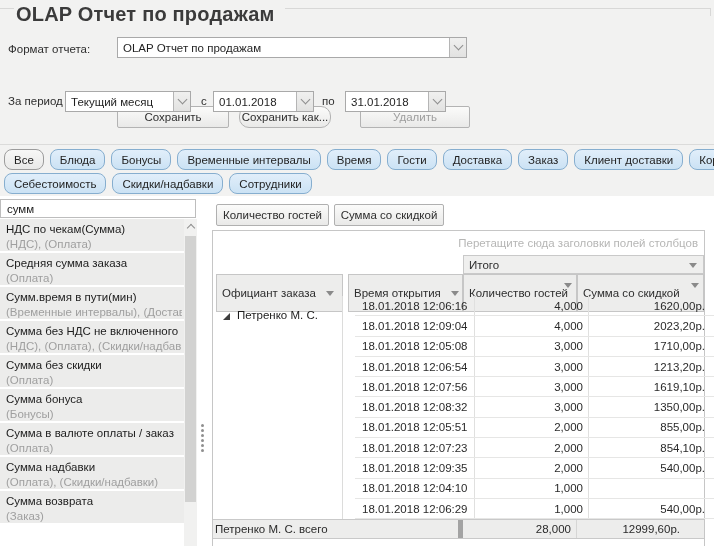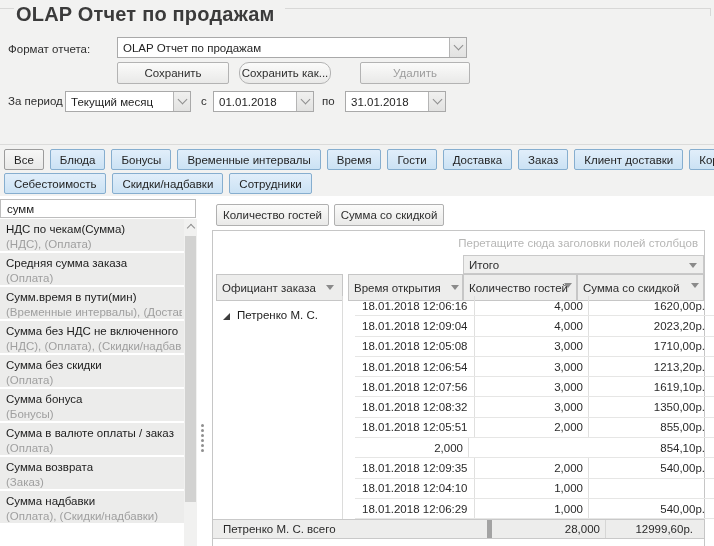--- a/index.html
+++ b/index.html
@@ -24,30 +24,30 @@
   .combo { position:absolute; background:#fff; border:1px solid #a9a9a9; display:flex; align-items:stretch; }
   .combo .val { flex:1; padding:0 5px; display:flex; align-items:center; white-space:nowrap; overflow:hidden; color:#1f1f1f; }
   .combo .abtn { width:17px; background:linear-gradient(#f0f0ef,#e2e2e1); border-left:1px solid #b5b5b5; display:flex; align-items:center; justify-content:center; }
   .chev-down { width:7px; height:7px; border-right:1.6px solid #8e8e8e; border-bottom:1.6px solid #8e8e8e; transform:rotate(45deg); margin-top:-4px; }
   .chev-up   { width:6px; height:6px; border-right:1.5px solid #8e8e8e; border-bottom:1.5px solid #8e8e8e; transform:rotate(-135deg); margin-top:3px; }
   #combo-format { left:117px; top:37px; width:350px; height:21px; }
   #combo-period { left:65px;  top:91px; width:126px; height:21px; }
   #combo-from   { left:213px; top:91px; width:101px; height:21px; }
   #combo-to     { left:345px; top:91px; width:101px; height:21px; }
 
-  .pbtn { position:absolute; height:22px; background:linear-gradient(#fbfbfa,#e9e9e8); border:1px solid #b3b3b3; border-radius:2px; display:flex; align-items:center; justify-content:center; color:#2e2e2e; cursor:default; }
+  .pbtn { position:absolute; height:22px; background:linear-gradient(#fbfbfa,#e9e9e8); border:1px solid #b3b3b3; border-radius:2px; display:flex; align-items:center; justify-content:center; color:#2e2e2e; cursor:default;margin-top:44px; }
   #btn-save   { left:117px; top:62px; width:112px; }
   #btn-saveas { left:239px; top:62px; width:92px;border-radius:10px; }
   #btn-delete { left:360px; top:62px; width:110px; color:#9d9d9d; }
 
   .divider { position:absolute; left:0; top:144px; width:714px; height:1px; background:#dbdbda; }
 
   .tags { position:absolute; left:4px; top:149px; width:712px; height:46px; display:flex; flex-direction:column; gap:3px; overflow:hidden; }
   .tagrow { display:flex; gap:6px; }
-  .tag { height:21px; padding:0 9px; display:flex; align-items:center; border-radius:2px; white-space:nowrap; color:#1f1f1f; }
+  .tag { height:21px; padding:0 9px; display:flex; align-items:center; border-radius:8px; white-space:nowrap; color:#1f1f1f; }
   .tag.blue { background:linear-gradient(#e1eefa,#cbe2f4); border:1px solid #86aecf; }
   .tag.gray { background:linear-gradient(#f7f7f6,#e9e9e8); border:1px solid #9c9c9c; }
 
   
   .workspace { position:absolute; left:0; top:196px; width:714px; bottom:0; background:#fff; }
 
   
   .sidebar { position:absolute; left:0; top:0; width:197px; bottom:0; }
   #measure-search { position:absolute; left:0; top:3px; width:196px; height:19px; border:1px solid #bdbdbd; background:#fff; font-family:"Liberation Sans",sans-serif; font-size:11.5px; color:#1c1c1c; padding:0 6px; outline:none; }
   .mlist { position:absolute; left:0; top:23px; width:197px; bottom:0; overflow:hidden; }
@@ -67,43 +67,43 @@
   .chip { position:absolute; top:8px; height:22px; background:linear-gradient(#fbfbfa,#e9e9e8); border:1px solid #b0b0b0; border-radius:2px; display:flex; align-items:center; justify-content:center; color:#2e2e2e; }
   #chip-guests { left:4px;  width:113px; }
   #chip-sum    { left:122px; width:110px; }
 
   .gridbox { position:absolute; left:0; top:34px; width:493px; bottom:-1px; border:1px solid #c6c6c6; background:#fff; }
   .draghint { position:absolute; top:6px; right:6px; color:#b6b6b5; }
   .band { position:absolute; left:250px; top:24px; width:241px; height:19px; background:#efefee; border:1px solid #c9c9c9; display:flex; align-items:center; padding-left:5px; color:#2e2e2e; }
   .farrow { width:0; height:0; border-left:4px solid transparent; border-right:4px solid transparent; border-top:5px solid #8a8a8a; }
   .band .farrow { position:absolute; right:6px; top:7px; }
 
-  .hcell { position:absolute; top:43px; height:27px; background:#ededec; border:1px solid #c6c6c6; display:flex; align-items:center; padding:0 5px; color:#2e2e2e; white-space:nowrap; overflow:hidden; }
+  .hcell { position:absolute; top:43px; height:38px; background:#ededec; border:1px solid #c6c6c6; display:flex; align-items:center; padding:0 5px; color:#2e2e2e; white-space:nowrap; overflow:hidden; }
   #h-waiter { left:3px;   width:127px; }
   #h-time   { left:135px; width:115px;align-items:center; }
   #h-guests { left:250px; width:114px; padding-right:13px; }
   #h-sum    { left:364px; width:127px; }
   .hcell .inlinearrow { margin-left:10px; flex:0 0 auto; }
   .hcell .rightarrow { position:absolute; right:4px; top:8px; }
 
   .groupcell { position:absolute; left:0; top:65px; width:130px; height:223px; border-right:1px solid #dcdcdb; display:flex; align-items:flex-start; padding:13px 0 0 9px; }
   .groupcell .gname { margin-left:6px; color:#1c1c1c; }
   .expand-ico { margin-top:3px; flex:0 0 auto; }
 
   .rows { position:absolute; left:142px; top:65px; width:361px; }
   .drow { height:20.3px; display:flex; border-bottom:1px solid #e6e6e5; }
   .cell { display:flex; align-items:center; color:#2a2a2a; white-space:nowrap; overflow:hidden; }
   .c-date   { width:120px; padding-left:7px; border-right:1px solid #e0e0df; }
   .c-guests { width:114px; justify-content:flex-end; padding-right:5px; border-right:1px solid #e0e0df; }
   .c-sum    { flex:1; justify-content:flex-end; padding-right:11px; }
 
   .totalrow { position:absolute; left:0; top:288px; width:491px; height:20px; background:#ededec; border-top:1px solid #c9c9c9; border-bottom:1px solid #c9c9c9; display:flex; }
-  .t-label  { width:279px; padding-left:10px; border-right:5px solid #a3a3a3; display:flex; align-items:center; color:#2a2a2a; }
+  .t-label  { width:250px; padding-left:2px; border-right:5px solid #a3a3a3; display:flex; align-items:center; color:#2a2a2a; }
   .t-guests { width:114px; justify-content:flex-end; padding-right:5px; border-right:1px solid #d6d6d5; display:flex; align-items:center; }
-  .t-sum    { flex:1; justify-content:flex-end; padding-right:11px; display:flex; align-items:center; }
+  .t-sum    { flex:1; justify-content:flex-end; padding-right:24px; display:flex; align-items:center; }
 </style>
 </head>
 <body>
 
 <div class="top">
   <div class="title-row">
     <span class="tline short"></span>
     <h1 class="title">OLAP Отчет по продажам</h1>
     <span class="tline long">
         <span class="tick"></span>
@@ -195,26 +195,26 @@
       </div>
       <div class="mitem">
         <div class="mname">Сумма бонуса</div>
         <div class="mcats">(Бонусы)</div>
       </div>
       <div class="mitem">
         <div class="mname">Сумма в валюте оплаты / заказ</div>
         <div class="mcats">(Оплата)</div>
       </div>
       <div class="mitem">
+        <div class="mname">Сумма надбавки</div>
+        <div class="mcats">(Оплата), (Скидки/надбавки)</div>
+      </div>
+      <div class="mitem">
         <div class="mname">Сумма возврата</div>
         <div class="mcats">(Заказ)</div>
-      </div>
-      <div class="mitem">
-        <div class="mname">Сумма надбавки</div>
-        <div class="mcats">(Оплата), (Скидки/надбавки)</div>
       </div>
     </div>
     <div class="sbar">
       <div class="up">
           <span class="chev-up"></span>
         </div>
       <div class="thumb"></div>
     </div>
   </div>
 
@@ -293,20 +293,21 @@
           <span class="cell c-date">18.01.2018 12:08:32</span>
             <span class="cell c-guests">3,000</span>
             <span class="cell c-sum">1350,00р.</span>
         </div>
         <div class="drow">
           <span class="cell c-date">18.01.2018 12:05:51</span>
             <span class="cell c-guests">2,000</span>
             <span class="cell c-sum">855,00р.</span>
         </div>
         <div class="drow">
+          <span class="cell c-date">18.01.2018 12:07:23</span>
             <span class="cell c-guests">2,000</span>
             <span class="cell c-sum">854,10р.</span>
         </div>
         <div class="drow">
           <span class="cell c-date">18.01.2018 12:09:35</span>
             <span class="cell c-guests">2,000</span>
             <span class="cell c-sum">540,00р.</span>
         </div>
         <div class="drow">
           <span class="cell c-date">18.01.2018 12:04:10</span>

